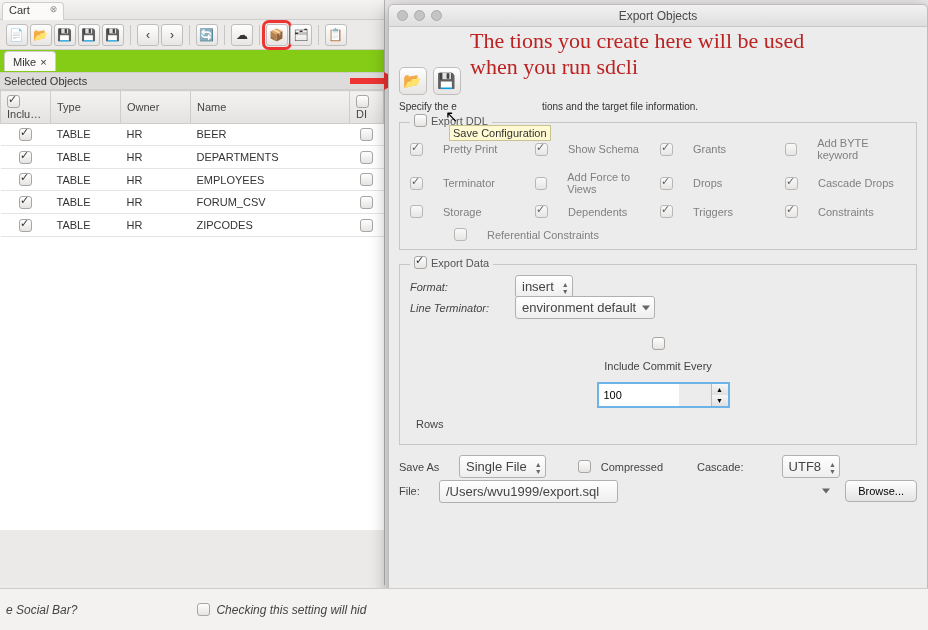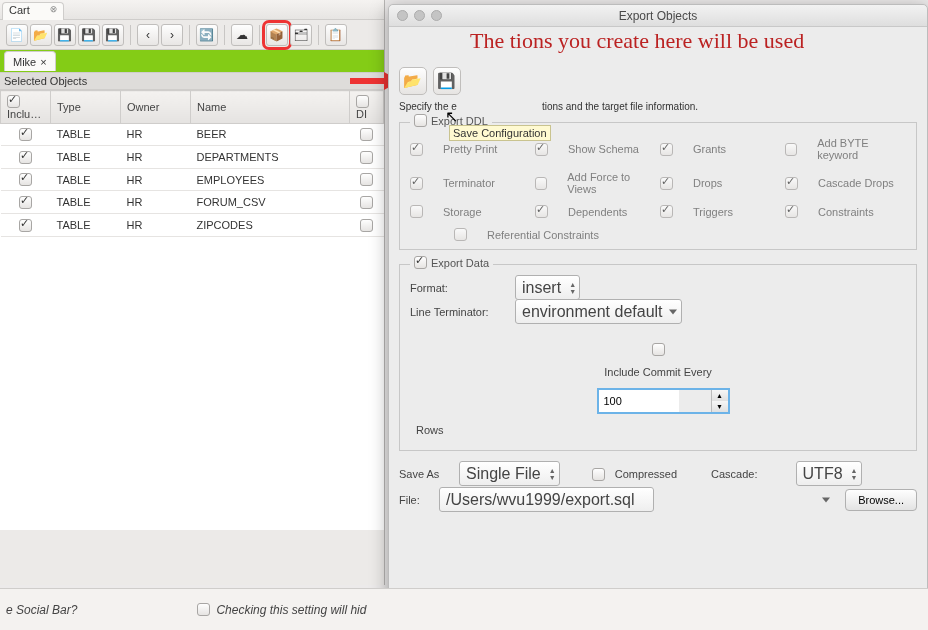--- a/index.html
+++ b/index.html
@@ -43,22 +43,22 @@
   .tooltip { position:absolute; left:60px; top:98px; background:#fffad1; border:1px solid #c9c38f; padding:1px 3px; font-size:11px; color:#333; z-index:5;}
   .cursor { position:absolute; left:56px; top:80px; font-size:16px; color:#000; z-index:6;}
   .instr { font-size:10px; color:#333; margin-bottom:10px; }
   .group { border:1px solid #c7c7c7; border-radius:0; padding:8px 10px 8px 10px; position:relative; margin-bottom:14px; }
   .group-title { position:absolute; top:-9px; left:10px; background:#ececec; padding:0 4px; display:flex; align-items:center; gap:4px; color:#555;}
   .opts { display:grid; grid-template-columns: repeat(4, 1fr); row-gap:10px; column-gap:4px; margin-top:6px;}
   .opt { display:flex; align-items:center; gap:20px; color:#808080; font-size:11px;}
   .opt.wide { grid-column: span 4; padding-left: 44px; }
   .opt .chk { opacity:.75; }
   .form-row { display:flex; align-items:center; gap:10px; margin:6px 0; font-size:11px; color:#444;}
-  .label-col1 { width:95px; }
-  .select { appearance:none; background:linear-gradient(#fff,#eee); border:1px solid #b0b0b0; border-radius:3px; padding:3px 18px 3px 6px; font-size:16px; position:relative;}
+  .label-col1 { width:95px;font-style:italic; }
+  .select { appearance:none; background:linear-gradient(#fff,#eee); border:1px solid #b0b0b0; border-radius:3px; padding:3px 18px 3px 6px; font-size:13px; position:relative;}
   .select-wrap { position:relative; display:inline-block; }
   .select-wrap::after { content:""; position:absolute; right:5px; top:50%; width:0; height:0; border-left:4px solid transparent; border-right:4px solid transparent; border-top:5px solid #666; transform:translateY(-50%);}
   .select-wrap.updown::after { border:none; }
   .select-wrap.updown .updown-arrows { position:absolute; right:4px; top:2px; font-size:7px; line-height:7px; color:#666; display:flex; flex-direction:column;}
   .spin { display:flex; border:2px solid #6cb3e8; }
   .spin input { width:80px; border:none; padding:3px 5px; font-size:11px; outline:none;}
   .spin-btns { display:flex; flex-direction:column; border-left:1px solid #bbb;}
   .spin-btns button { width:16px; height:11px; border:none; background:linear-gradient(#f6f6f6,#e0e0e0); font-size:7px; line-height:7px; padding:0;}
   .filepath { flex:1; }
   .filepath .select { width:360px; }
@@ -180,20 +180,21 @@
   </div>
 </div>
 
 <svg class="arrow" viewBox="0 0 50 30">
   <line x1="0" y1="15" x2="38" y2="15" stroke="#e33" stroke-width="6"></line>
   <polygon points="50,15 34,6 34,24" fill="#e33"></polygon>
 </svg>
 
 <div class="annot">
   <span>The tions you create here will be used</span><br>
+  <span>when you run sdcli</span>
 </div>
 
 <div class="dialog">
   <div class="titlebar">
     <div class="traffic">
       <div class="tl"></div>
       <div class="tl"></div>
       <div class="tl"></div>
     </div>
     <span>Export Objects</span>

